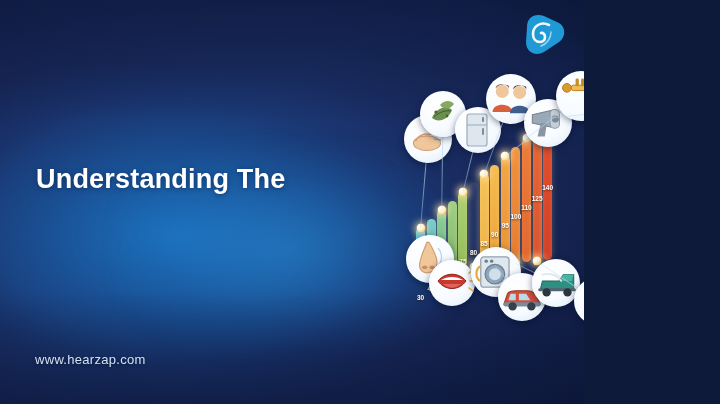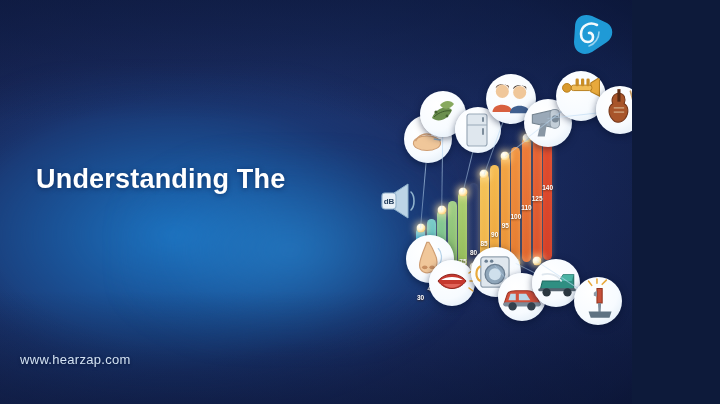--- a/index.html
+++ b/index.html
@@ -2,21 +2,21 @@
 <html><head>
 <meta charset="utf-8">
 <style>
   html, body {
     margin: 0;
     padding: 0;
     background: #0d1a3a;
   }
   #stage {
     position: relative;
-    width: 632px;
+    width: 584px;
     height: 404px;
     overflow: hidden;
     font-family: "Liberation Sans", sans-serif;
     background: #1e3064;
   }
   
   .bg-base {
     position: absolute;
     inset: 0;
     background: linear-gradient(135deg, #1b2a5e 0%, #1d3169 38%, #1b2d63 70%, #162350 100%);
@@ -63,21 +63,21 @@
     font-weight: bold;
     color: #ffffff;
     white-space: nowrap;
     text-shadow: 0 1px 5px rgba(0,20,60,0.5);
   }
   .accent { color: #2eb7f7; }
 
   
   .site-url {
     position: absolute;
-    left: 20px;
+    left: 35px;
     top: 352px;
     font-size: 13px;
     color: #d3e2f2;
     letter-spacing: 0.3px;
     text-shadow: 0 1px 3px rgba(0,15,45,0.55);
   }
 
   
   .logo {
     position: absolute;
@@ -177,28 +177,20 @@
       <path d="M31 20 C31 26, 27 32, 21 34" fill="none" stroke="#bfe6fa" stroke-width="1.6" stroke-linecap="round" opacity="0.75"></path>
     </svg>
   </div>
 
   <div class="headline">
     <div class="line">Understanding The</div>
   </div>
 
   <div class="site-url">www.hearzap.com</div>
 
-  <div class="speaker">
-    <svg width="44" height="40" viewBox="0 0 44 40">
-      <path d="M30 3 L30 37 L16 28 L16 12 Z" fill="#bcd4e6" stroke="#8fb2cc" stroke-width="1"></path>
-      <rect x="4" y="12" width="14" height="16" rx="3" fill="#e8f1f8" stroke="#9ab8d0" stroke-width="1.2"></rect>
-      <text x="11" y="23" font-family="Liberation Sans, sans-serif" font-size="8" font-weight="bold" fill="#26405e" text-anchor="middle">dB</text>
-      <path d="M33 11 C37 15, 37 25, 33 29" fill="none" stroke="#8fb2cc" stroke-width="1.6" stroke-linecap="round"></path>
-    </svg>
-  </div>
 
   <div class="ear">
     <svg width="58" height="104" viewBox="0 0 58 104">
       <path d="M34 2 C15 2, 5 17, 6 36 C7 52, 14 58, 16 70 C18 82, 24 92, 34 98 C40 101, 45 99, 45 94
                C45 89, 38 88, 36 82 C34 76, 40 74, 43 68 C47 60, 47 50, 44 40 C41 28, 44 20, 44 14 C44 6, 40 2, 34 2 Z" fill="#f0c79a" stroke="#d3a277" stroke-width="1.2"></path>
       <path d="M33 14 C22 15, 16 24, 17 35 C18 45, 24 48, 26 56 C28 63, 31 70, 36 75" fill="none" stroke="#d8a87e" stroke-width="2.2" stroke-linecap="round"></path>
       <path d="M30 30 C24 32, 22 40, 25 48 C27 54, 32 56, 35 53 C38 50, 37 43, 33 40" fill="#dcae85" stroke="#c89469" stroke-width="1"></path>
       <path d="M38 22 C34 24, 33 30, 35 34" fill="none" stroke="#d8a87e" stroke-width="1.6" stroke-linecap="round"></path>
     </svg>
   </div>

